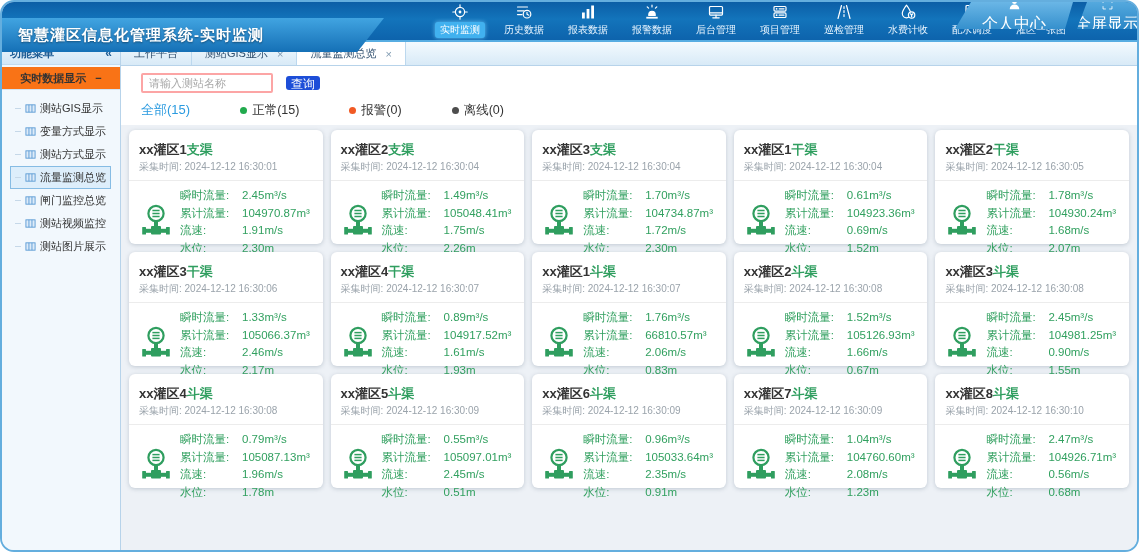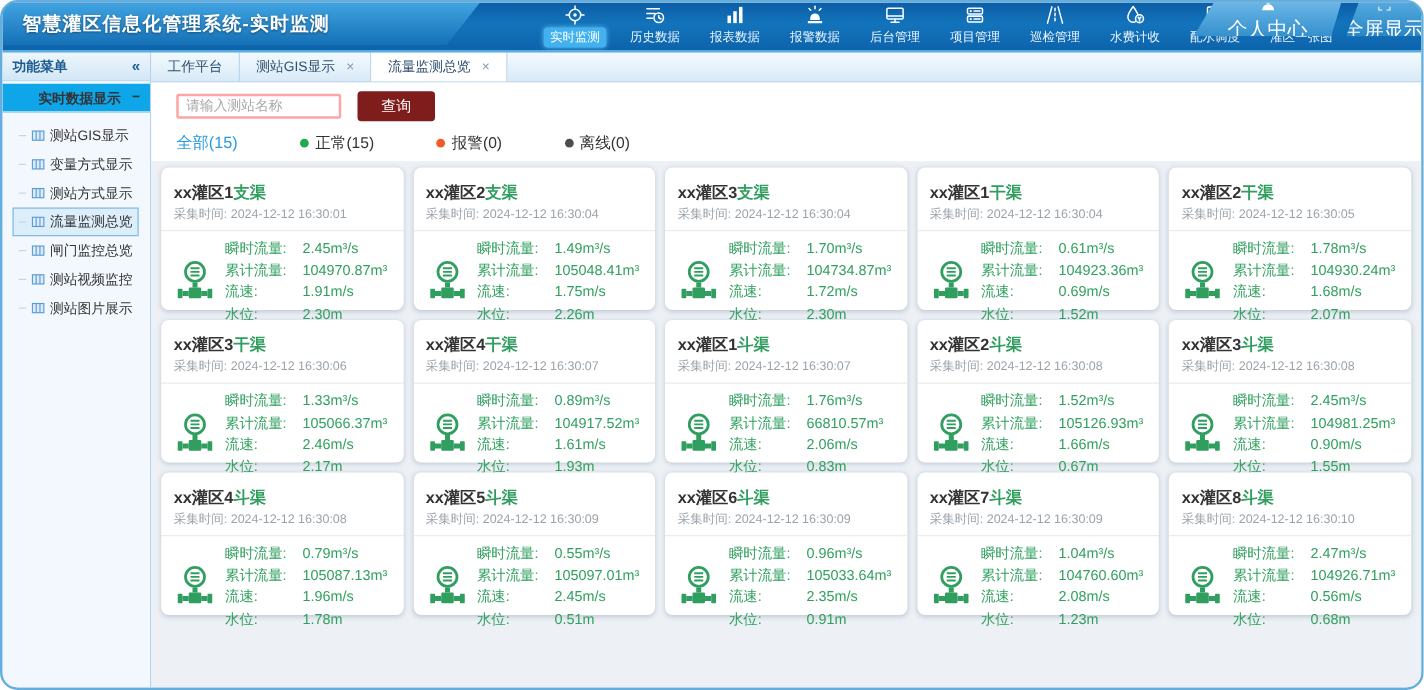--- a/index.html
+++ b/index.html
@@ -2,61 +2,61 @@
 <html><head>
 <meta charset="utf-8">
 <style>
   html,body{margin:0;padding:0;background:#fff;}
   .window{width:1139px;height:552px;box-sizing:border-box;border:2px solid #64aede;border-radius:14px;
     overflow:hidden;background:#edf1f6;display:flex;flex-direction:column;
     font-family:"Liberation Sans","DejaVu Sans",sans-serif;}
   
   .header{flex:0 0 38px;position:relative;background:linear-gradient(180deg,#0b5ea6 0%,#1374bb 45%,#0d63ac 100%);
     border-bottom:2px solid #57ade2;}
-  .title-band{position:absolute;left:0;top:0;height:34px;width:382px;
+  .title-band{position:absolute;left:0;top:16px;height:34px;width:382px;
     background:linear-gradient(180deg,#41a4e1,#1570b6);clip-path:polygon(0 0,100% 0,93% 100%,0 100%);
     display:flex;align-items:center;padding-left:16px;box-sizing:border-box;}
   .app-title{color:#fff;font-size:15px;font-weight:bold;letter-spacing:1px;text-shadow:0 1px 2px rgba(0,0,0,.4);white-space:nowrap;}
   .nav{position:absolute;left:426px;top:0;height:38px;display:flex;align-items:stretch;}
   .nav-item{padding:0 7px;display:flex;flex-direction:column;align-items:center;justify-content:center;gap:2px;cursor:pointer;}
   .nav-icon{height:15px;display:flex;align-items:center;}
   .nav-icon svg{stroke:#fff;fill:none;stroke-width:1.2;stroke-linecap:round;stroke-linejoin:round;}
   .nav-label{font-size:10px;color:#e8f5ff;white-space:nowrap;padding:1px 5px;border-radius:3px;}
   .nav-item.active .nav-label{background:#41b1ef;color:#fff;box-shadow:0 0 4px rgba(120,210,255,.8);}
   .corner-block{position:absolute;top:0;height:27px;display:flex;flex-direction:column;align-items:center;justify-content:center;color:#fff;cursor:pointer;}
   .corner-block svg{stroke:#fff;fill:none;stroke-width:1.2;stroke-linecap:round;}
   .user-block{right:64px;width:118px;background:linear-gradient(180deg,#6ab6e6,#3590cd);clip-path:polygon(16px 0,100% 0,calc(100% - 8px) 100%,0 100%);}
   .fullscreen-block{right:0;width:60px;background:linear-gradient(180deg,#54a9de,#2a86c6);clip-path:polygon(10px 0,100% 0,100% 100%,0 100%);}
   .corner-label{font-size:16px;white-space:nowrap;}
   
   .body-row{flex:1;display:flex;min-height:0;}
   .sidebar{flex:0 0 118px;width:118px;background:#f2f8fd;border-right:1px solid #b7d3ea;display:flex;flex-direction:column;}
   .menu-header{height:22px;background:linear-gradient(180deg,#eef6fc,#d3e7f6);border-bottom:1px solid #c2dbee;
     display:flex;align-items:center;justify-content:space-between;padding:0 8px;font-size:11px;font-weight:bold;color:#1e5c94;}
   .collapse-btn{cursor:pointer;font-size:12px;color:#1e5c94;}
-  .group-header{height:22px;background:#0ea5e9;border-bottom:1px solid #d2e4f2;margin-top:2px;
-    display:flex;align-items:center;justify-content:flex-end;padding:0 8px;font-size:11px;font-weight:bold;color:#333;cursor:pointer;gap:9px;}
+  .group-header{height:22px;background:#f97316;border-bottom:1px solid #d2e4f2;margin-top:2px;
+    display:flex;align-items:center;justify-content:center;padding:0 8px;font-size:11px;font-weight:bold;color:#333;cursor:pointer;gap:9px;}
   .side-items{padding:7px 0 0 8px;}
   .side-item{height:21px;display:flex;align-items:center;gap:4px;font-size:11px;color:#333;width:fit-content;
     padding:0 4px;cursor:pointer;border:1px solid transparent;}
   .side-item::before{content:"";width:6px;height:1px;background:#c6d8e8;flex:0 0 6px;}
   .side-item.active{background:#ddeefb;border:1px solid #86bce4;}
   .side-item svg{flex:0 0 11px;}
   
   .main{flex:1;display:flex;flex-direction:column;min-width:0;}
   .tabbar{flex:0 0 23px;height:23px;background:linear-gradient(180deg,#f3fafe,#d8eaf7);border-bottom:1px solid #b7d3ea;display:flex;}
   .tab{display:flex;align-items:center;gap:9px;padding:0 13px;font-size:11px;color:#2f4f6e;border-right:1px solid #bcd8ee;cursor:pointer;}
   .tab.active{background:#fff;}
   .tab-close{color:#7f9ab1;font-size:11px;display:none;cursor:pointer;}
   .tab-close.closable{display:inline;}
   .panel-top{background:#fff;padding:7px 0 6px 20px;}
   .search-row{display:flex;gap:13px;align-items:center;margin-bottom:8px;}
   .search-input{width:132px;height:20px;border:2px solid #fca5a5;border-radius:2px;padding:0 6px;font-size:11px;color:#333;box-sizing:border-box;outline:none;font-family:inherit;}
   .search-input::placeholder{color:#a8a8a8;}
-  .query-btn{background:#7f1d1d;color:#fff;font-size:12px;border:none;border-radius:3px;height:24px;padding:0 19px;cursor:pointer;font-family:inherit;}
+  .query-btn{background:#1d4ed8;color:#fff;font-size:12px;border:none;border-radius:3px;height:14px;padding:0 5px;cursor:pointer;font-family:inherit;}
   .filter-row{display:flex;align-items:center;}
   .filter{display:flex;align-items:center;gap:5px;font-size:12.5px;color:#333;margin-right:50px;cursor:pointer;}
   .filter.active{color:#2b9be0;font-size:13px;}
   .dot{width:7px;height:7px;border-radius:50%;display:inline-block;}
   
   .grid-wrap{flex:1;background:#edf1f6;padding:5px 8px;overflow:hidden;}
   .grid{display:grid;grid-template-columns:repeat(5,1fr);gap:8px;}
   .card{background:#fff;border-radius:6px;box-shadow:0 1px 4px rgba(90,110,130,.3);padding:12px 10px 9px;height:114px;box-sizing:border-box;cursor:pointer;}
   .card-title{font-size:13px;font-weight:bold;color:#333;line-height:15px;}
   .t-suffix{color:#2f9e5f;}

